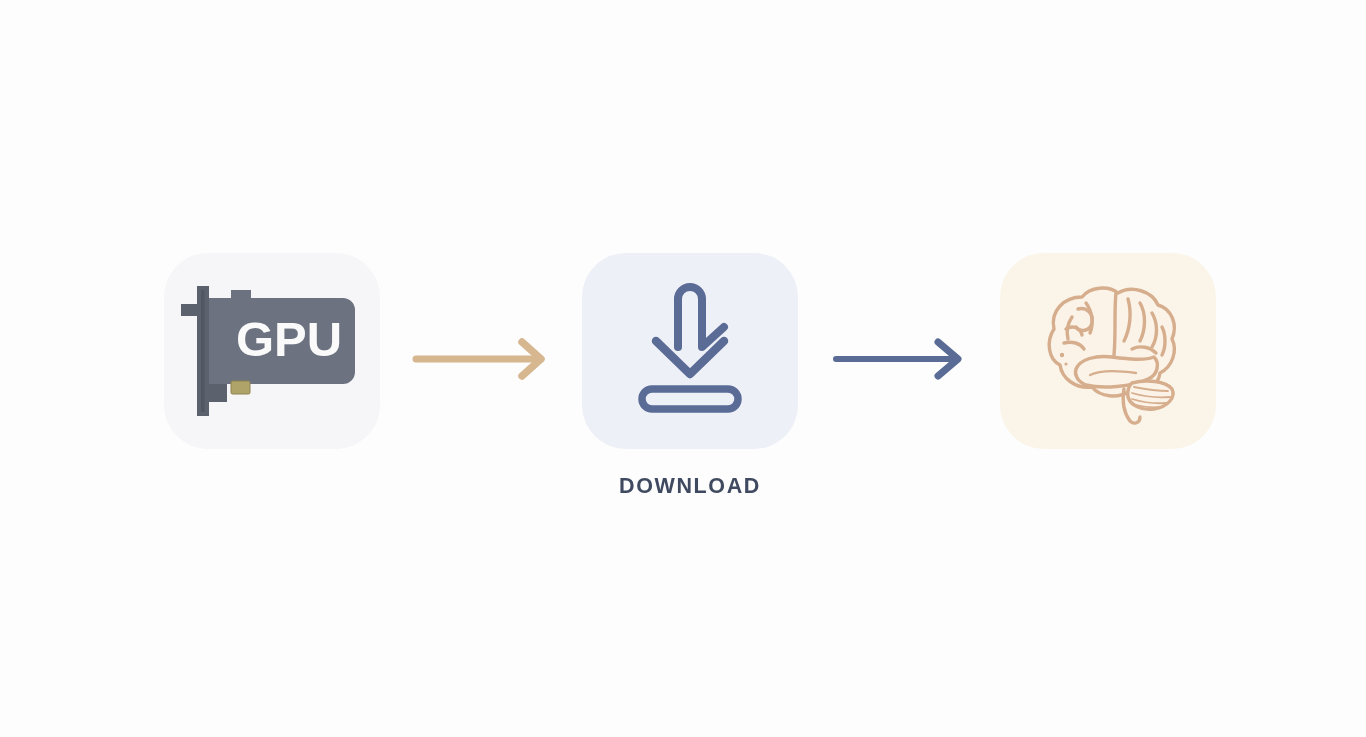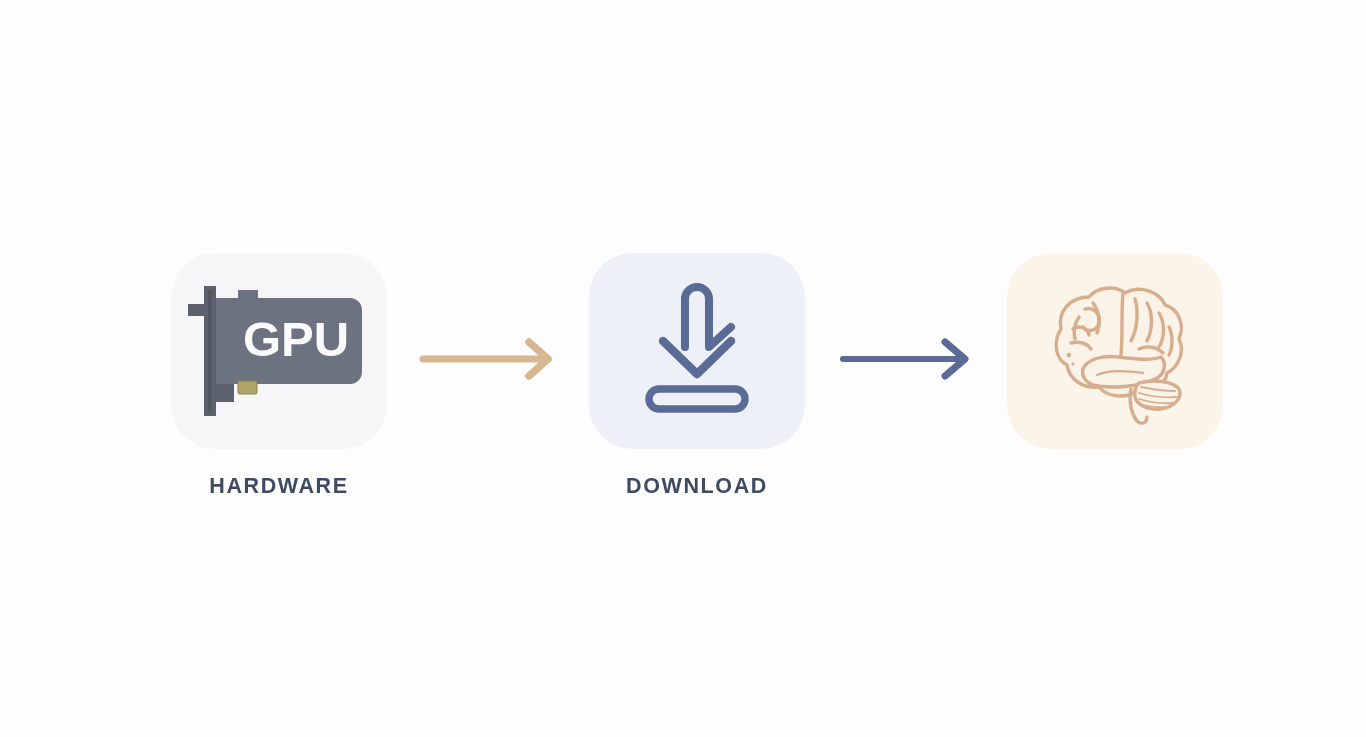--- a/index.html
+++ b/index.html
@@ -11,21 +11,21 @@
     width: 1366px;
     height: 737px;
     background: #fdfdfd;
     font-family: "Liberation Sans", sans-serif;
     overflow: hidden;
     position: relative;
   }
 
   #diagram-canvas {
     position: absolute;
-    left: 7px;
+    left: 0;
     top: 0;
     width: 1166px;
     height: 737px;
   }
 
   
   .stage {
     position: absolute;
     width: 240px;
     text-align: center;
@@ -97,21 +97,20 @@
 
         <path d="M32 22 h22 v-8 h20 v8 h92 a12 12 0 0 1 12 12 v62 a12 12 0 0 1 -12 12 H32 z" fill="#6c7280"></path>
 
         <path d="M32 108 h18 v18 H32 z" fill="#5c626d"></path>
 
         <rect x="54" y="105" width="19" height="13" rx="1.5" fill="#b0a36a" stroke="#8e8251" stroke-width="1"></rect>
 
         <text x="112" y="80" text-anchor="middle" font-family="Liberation Sans, sans-serif" font-size="49" font-weight="bold" fill="#fafafa">GPU</text>
       </svg>
     </div>
-    <div class="stage-label">HARDWARE</div>
   </div>
 
   <div class="arrow arrow-1">
     <svg viewBox="0 0 148 46">
       <line x1="6" y1="23" x2="126" y2="23" stroke="#d6b78f" stroke-width="7" stroke-linecap="round"></line>
       <polyline points="112,6 131,23 112,40" fill="none" stroke="#d6b78f" stroke-width="7.5" stroke-linecap="round" stroke-linejoin="round"></polyline>
     </svg>
   </div>
 
   <div class="stage stage-download">

